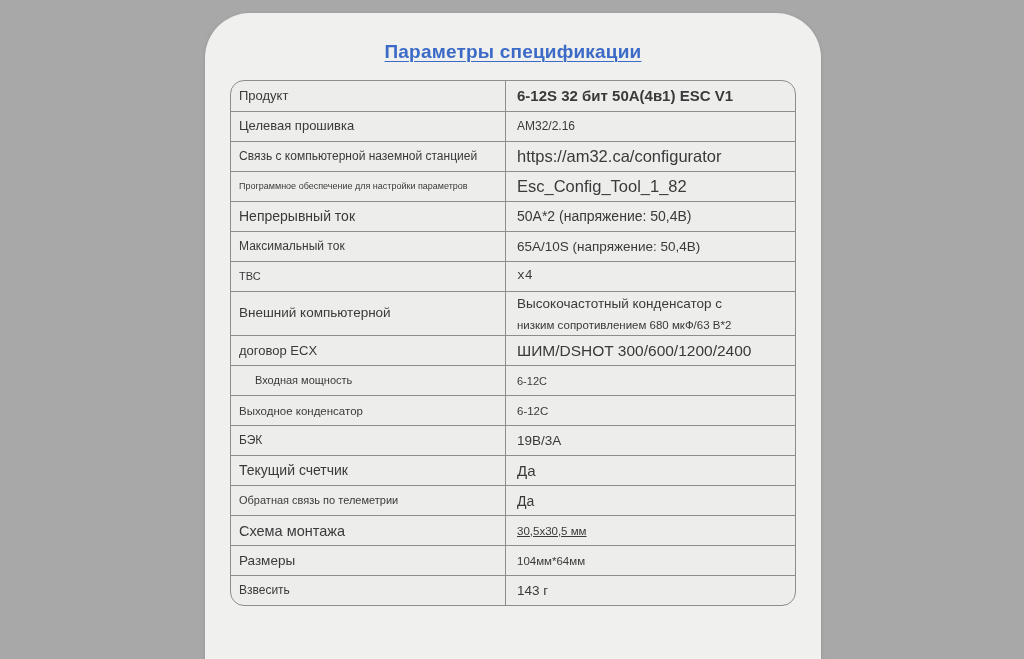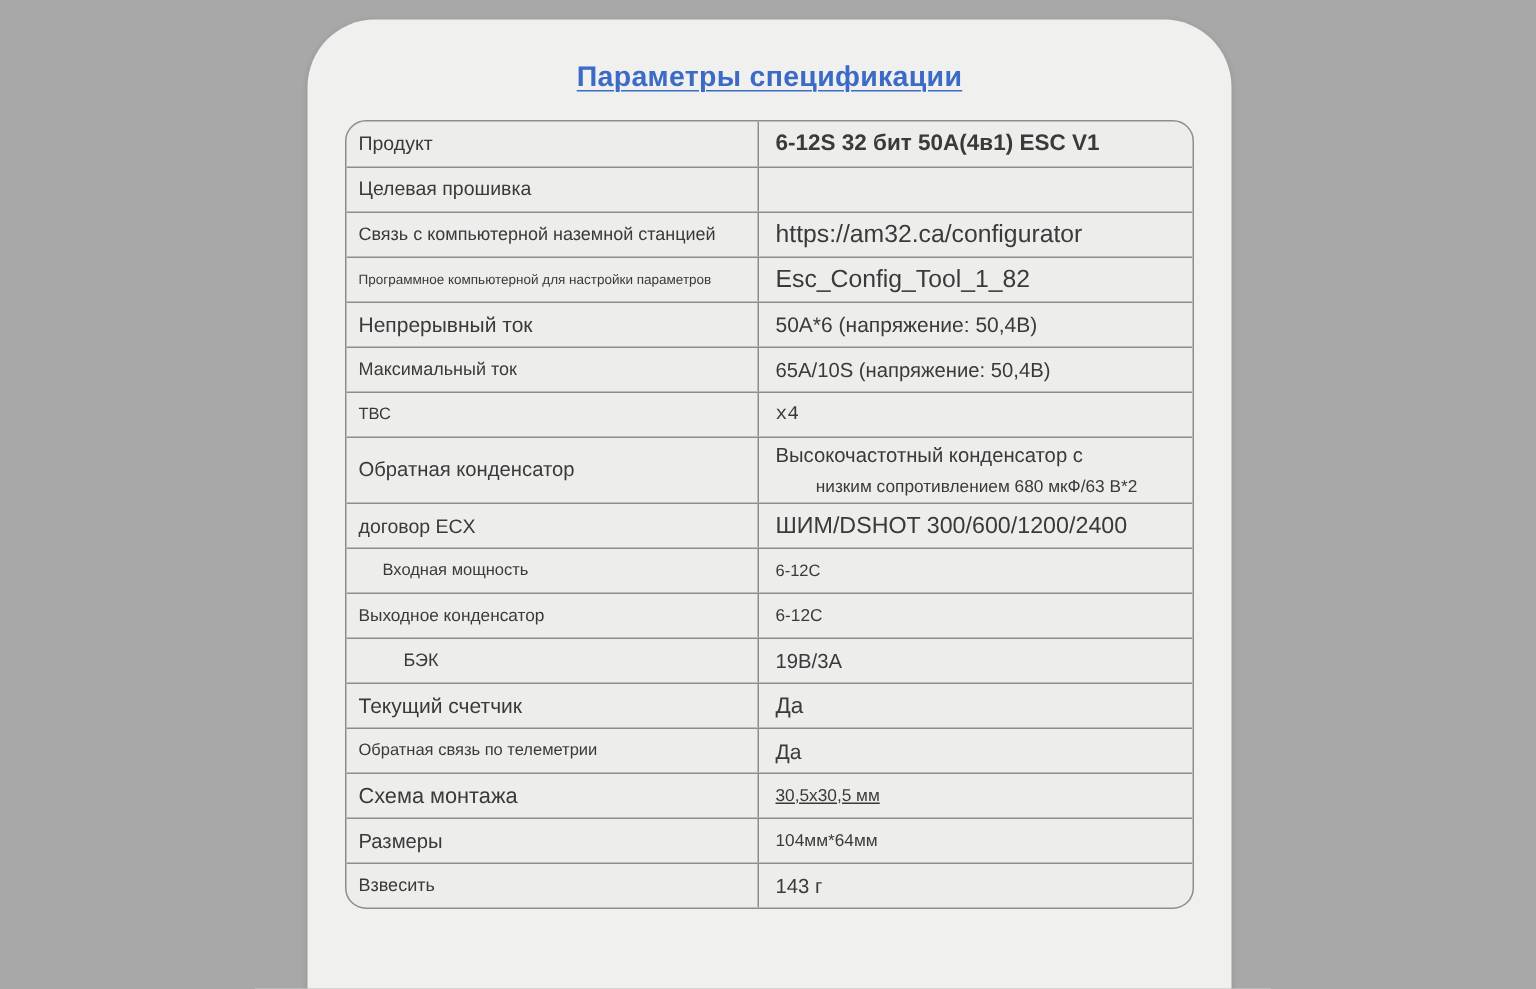--- a/index.html
+++ b/index.html
@@ -81,68 +81,71 @@
             <span style="font-size: 13px;">Продукт</span>
           </div>
           <div class="cell value">
             <div style="font-size: 15px; font-weight: bold;">6-12S 32 бит 50А(4в1) ESC V1</div>
           </div>
         </div>
         <div class="spec-row">
           <div class="cell label">
             <span style="font-size: 13px;">Целевая прошивка</span>
           </div>
+          <div class="cell value">
+            <div style="font-size: 12px;">AM32/2.16</div>
+          </div>
         </div>
         <div class="spec-row">
           <div class="cell label">
             <span style="font-size: 12px;">Связь с компьютерной наземной станцией</span>
           </div>
           <div class="cell value">
             <div style="font-size: 16.5px;">https://am32.ca/configurator</div>
           </div>
         </div>
         <div class="spec-row">
           <div class="cell label">
-            <span style="font-size: 9px;">Программное компьютерной для настройки параметров</span>
+            <span style="font-size: 9px;">Программное обеспечение для настройки параметров</span>
           </div>
           <div class="cell value">
             <div style="font-size: 16.5px;">Esc_Config_Tool_1_82</div>
           </div>
         </div>
         <div class="spec-row">
           <div class="cell label">
             <span style="font-size: 14px;">Непрерывный ток</span>
           </div>
           <div class="cell value">
-            <div style="font-size: 14px;">50А*6 (напряжение: 50,4В)</div>
+            <div style="font-size: 14px;">50А*2 (напряжение: 50,4В)</div>
           </div>
         </div>
         <div class="spec-row">
           <div class="cell label">
             <span style="font-size: 12px;">Максимальный ток</span>
           </div>
           <div class="cell value">
             <div style="font-size: 13.5px;">65А/10S (напряжение: 50,4В)</div>
           </div>
         </div>
         <div class="spec-row">
           <div class="cell label">
             <span style="font-size: 11px;">ТВС</span>
           </div>
           <div class="cell value">
             <div style="font-size: 13px; font-family: Liberation Mono, monospace;">x4</div>
           </div>
         </div>
         <div class="spec-row">
           <div class="cell label">
-            <span style="font-size: 13.5px;">Обратная конденсатор</span>
+            <span style="font-size: 13.5px;">Внешний компьютерной</span>
           </div>
           <div class="cell value">
             <div style="font-size: 13.5px;">Высокочастотный конденсатор с</div>
-            <div class="value-line2" style="font-size: 11.5px; text-align: center;">низким сопротивлением 680 мкФ/63 В*2</div>
+            <div class="value-line2" style="font-size: 11.5px;">низким сопротивлением 680 мкФ/63 В*2</div>
           </div>
         </div>
         <div class="spec-row">
           <div class="cell label">
             <span style="font-size: 13px;">договор ECX</span>
           </div>
           <div class="cell value">
             <div style="font-size: 15.5px;">ШИМ/DSHOT 300/600/1200/2400</div>
           </div>
         </div>
@@ -157,21 +160,21 @@
         <div class="spec-row">
           <div class="cell label">
             <span style="font-size: 11.5px;">Выходное конденсатор</span>
           </div>
           <div class="cell value">
             <div style="font-size: 11.5px;">6-12C</div>
           </div>
         </div>
         <div class="spec-row">
           <div class="cell label">
-            <span style="font-size: 12px; margin-left: 30px;">БЭК</span>
+            <span style="font-size: 12px;">БЭК</span>
           </div>
           <div class="cell value">
             <div style="font-size: 13.5px;">19В/3А</div>
           </div>
         </div>
         <div class="spec-row">
           <div class="cell label">
             <span style="font-size: 14px;">Текущий счетчик</span>
           </div>
           <div class="cell value">

